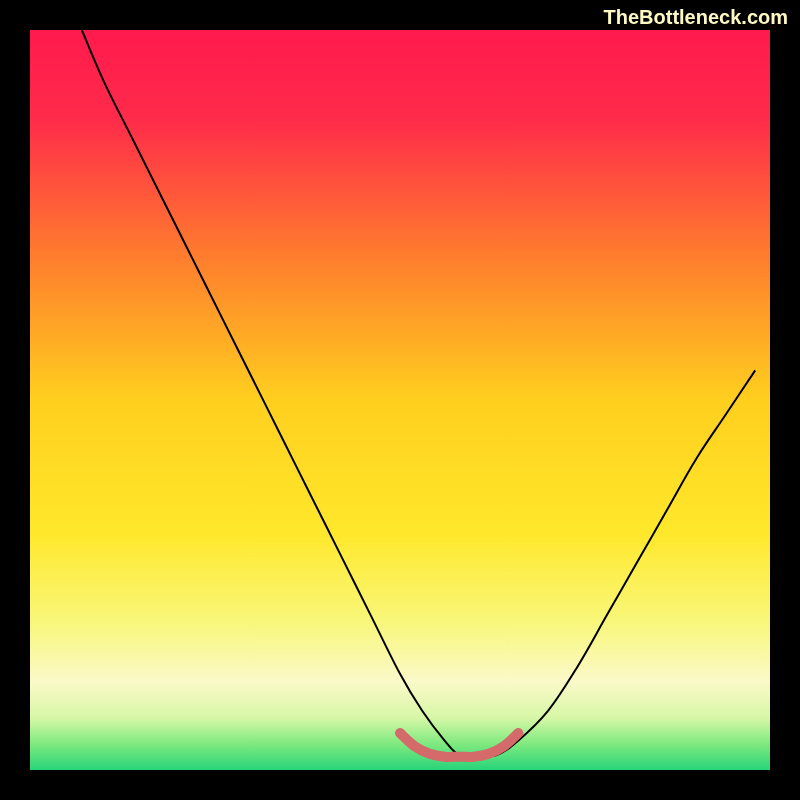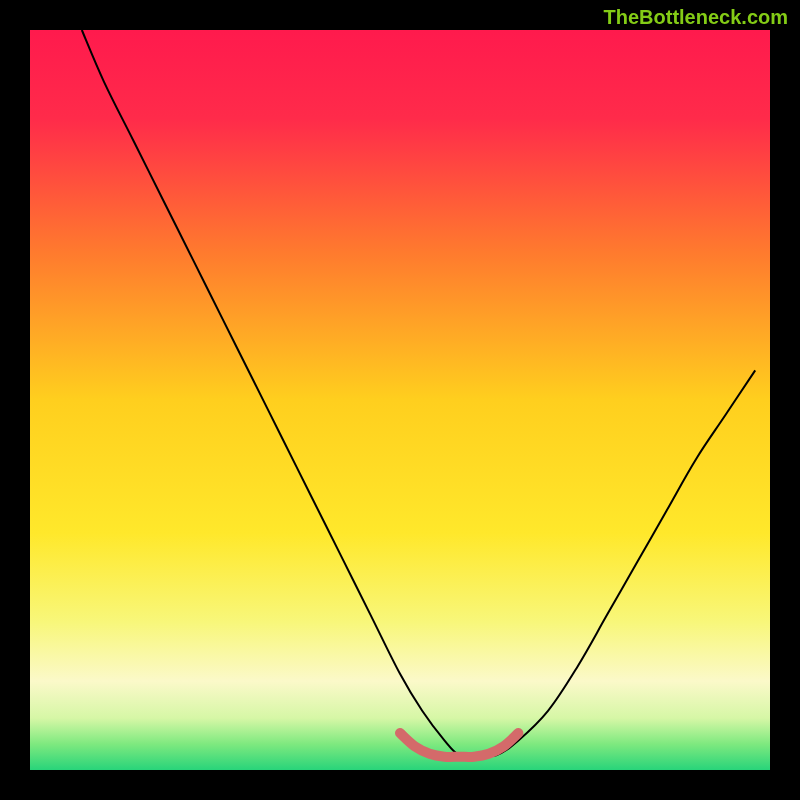--- a/index.html
+++ b/index.html
@@ -13,21 +13,21 @@
   }
   .container {
     position: relative;
     width: 800px;
     height: 800px;
   }
   .watermark {
     position: absolute;
     top: 6px;
     right: 12px;
-    color: #84cc16;
+    color: #fef9c3;
     font-size: 20px;
     font-weight: 600;
     z-index: 10;
     user-select: none;
   }
   svg {
     position: absolute;
     top: 0;
     left: 0;
   }

